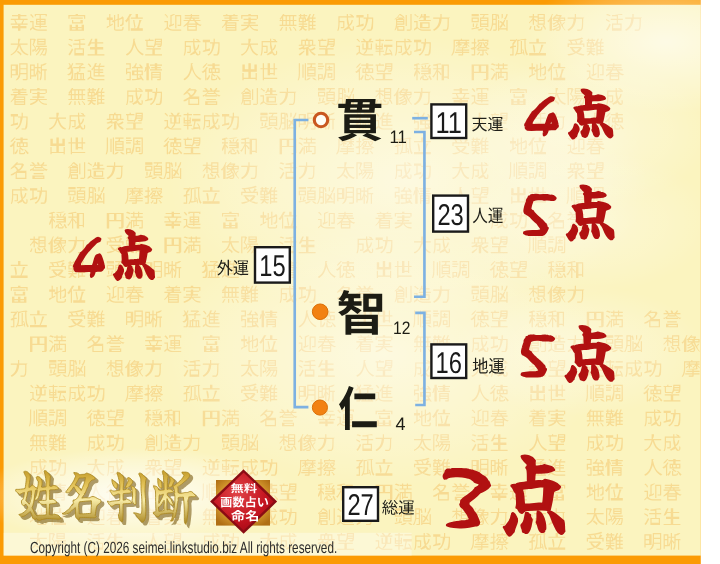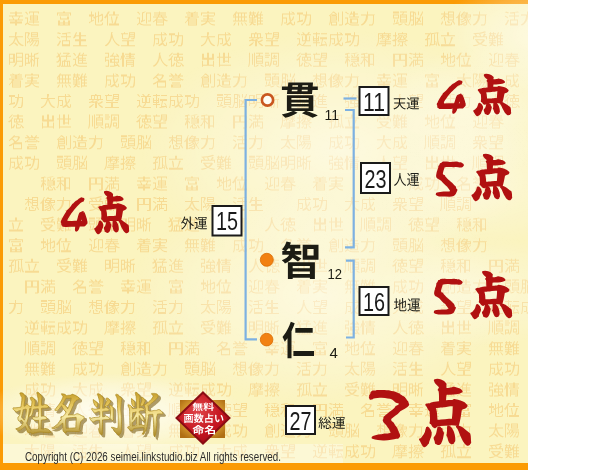--- a/index.html
+++ b/index.html
@@ -1,14 +1,14 @@
 <!DOCTYPE html>
 <html><head><meta charset="utf-8"><title>姓名判断</title><style>
 html,body{margin:0;padding:0;background:#fff}
-.page{position:relative;width:528px;height:470px;font-family:"Liberation Sans",sans-serif;overflow:hidden}
+.page{position:relative;width:584px;height:470px;font-family:"Liberation Sans",sans-serif;overflow:hidden}
 </style></head><body>
 
 <div class="page">
 <svg width="600" height="470" viewBox="0 0 600 470" style="font-family:&quot;Liberation Sans&quot;,sans-serif">
 <defs>
 <path id="k0" d="M12 -13V-9H9V-13H7V-9H4V-13H3V-9H1V-8H3V1H4V0H15V-1H4V-8H7V-3H9V-4H12V-3H13V-8H15V-9H13V-13ZM9 -8H12V-5H9Z"></path>
         <path id="k1" d="M7 -13C7 -11 7 -3 1 0C1 0 1 1 2 1C6 -1 7 -5 8 -8C9 -5 11 -1 15 1C15 1 15 0 16 0C9 -3 9 -10 8 -12L9 -13Z"></path>
         <path id="k2" d="M7 -8C7 -6 8 -3 8 -1L9 -2C9 -3 8 -6 8 -8ZM5 -10V-9H15V-10H11V-13H9V-10ZM5 -1V1H15V-1H12C12 -3 13 -6 14 -8L12 -8C12 -6 11 -3 10 -1ZM4 -13C3 -11 2 -9 0 -7C1 -7 1 -6 1 -6C2 -6 2 -7 3 -8V1H4V-10C5 -11 5 -12 6 -13Z"></path>
         <path id="k3" d="M8 -11H11C10 -11 10 -11 10 -10H7C7 -11 7 -11 8 -11ZM14 -6C14 -6 13 -5 12 -4C12 -5 12 -6 11 -7H15V-10H11C12 -11 12 -11 12 -12L12 -12L11 -12H8L9 -13L8 -13C7 -12 6 -11 4 -9C4 -9 5 -9 5 -9L5 -9V-7H8C7 -6 6 -5 4 -5C5 -5 5 -4 5 -4C6 -4 7 -5 8 -6C8 -5 9 -5 9 -5C8 -4 6 -3 5 -3C5 -2 5 -2 5 -2C7 -2 8 -3 9 -4C10 -4 10 -3 10 -3C9 -2 6 -1 4 0C4 0 5 1 5 1C7 0 9 -1 10 -2C10 -1 10 0 10 0C9 0 9 0 9 0C8 0 8 0 7 0C7 1 8 1 8 1C8 1 8 1 9 1C9 1 10 1 10 1C12 0 12 -4 9 -6C9 -6 10 -6 10 -7H10C11 -4 13 -1 15 1C15 0 15 0 15 0C14 -1 13 -2 13 -4C13 -4 14 -5 15 -6ZM6 -9H9V-8H6ZM11 -9H14V-8H11ZM4 -13C3 -11 2 -8 0 -7C0 -7 1 -6 1 -6C1 -6 2 -7 2 -8V1H4V-10C4 -11 4 -12 5 -13Z"></path>
         <path id="k4" d="M13 -11V-6H9V-11ZM1 -12V1H3V-5H13V0C13 0 13 0 13 0C13 0 12 0 11 0C11 0 11 1 11 1C12 1 13 1 14 1C14 1 15 0 15 0V-12ZM3 -6V-11H7V-6Z"></path>

